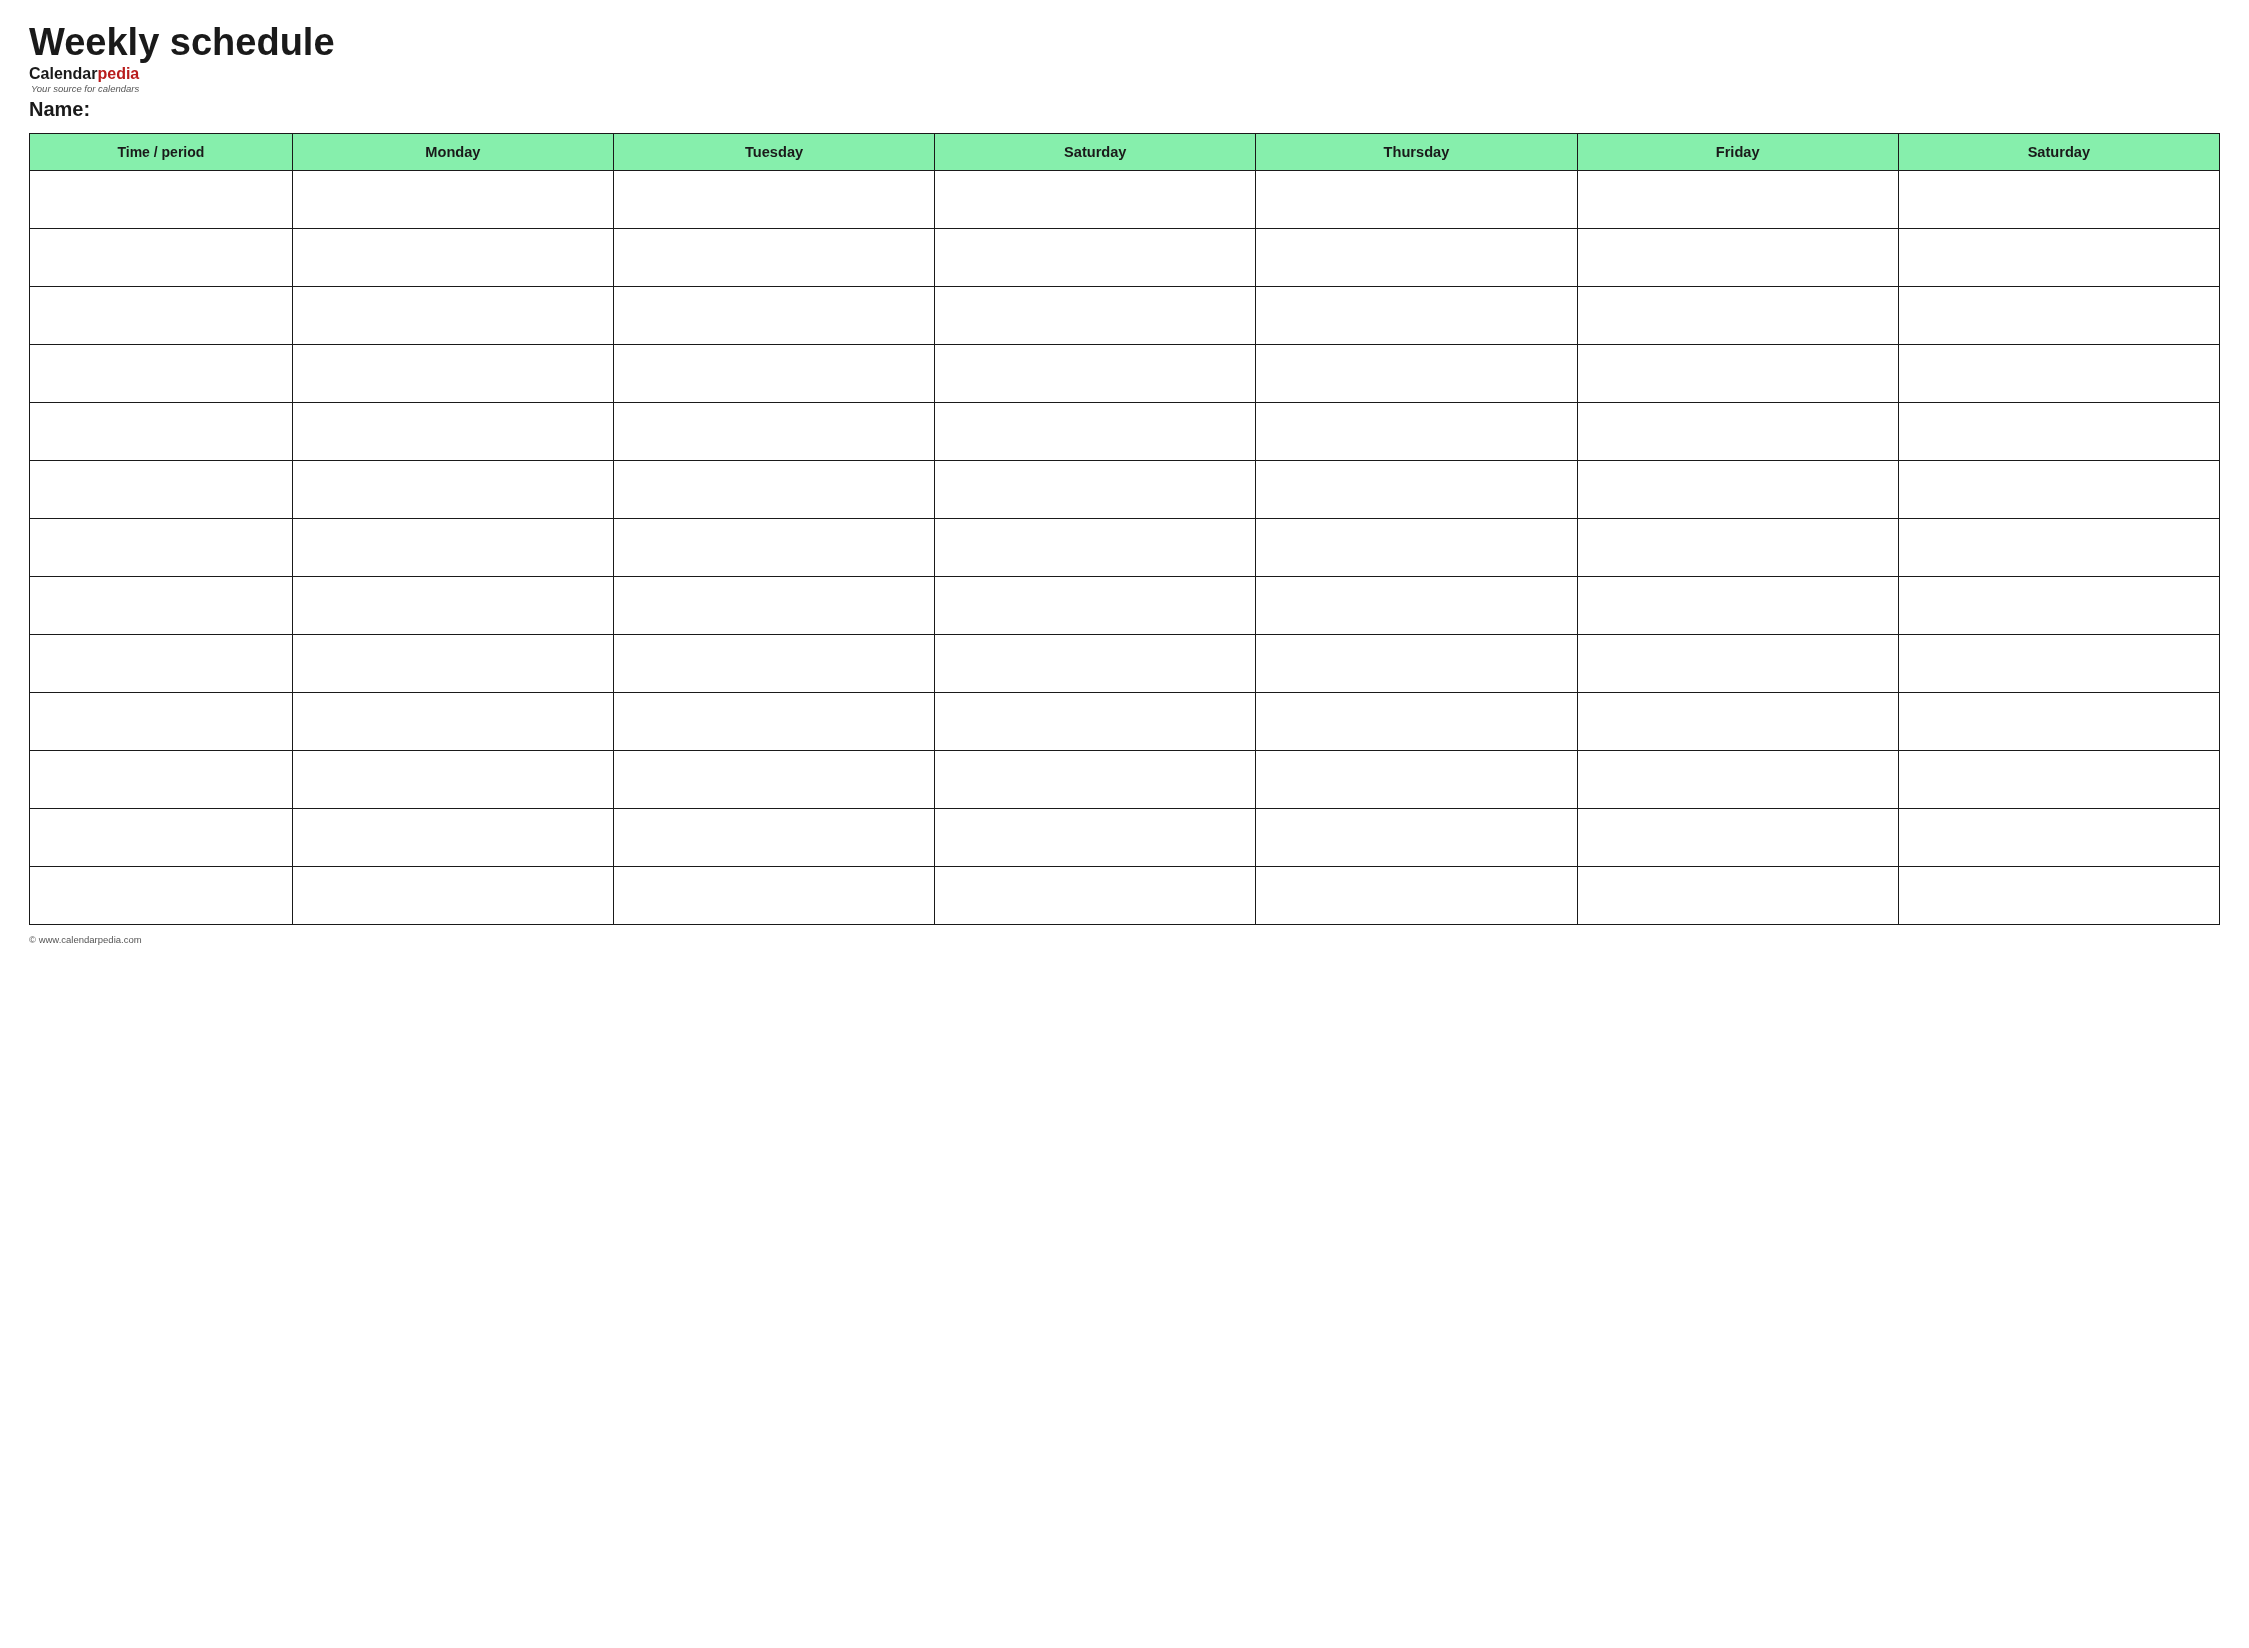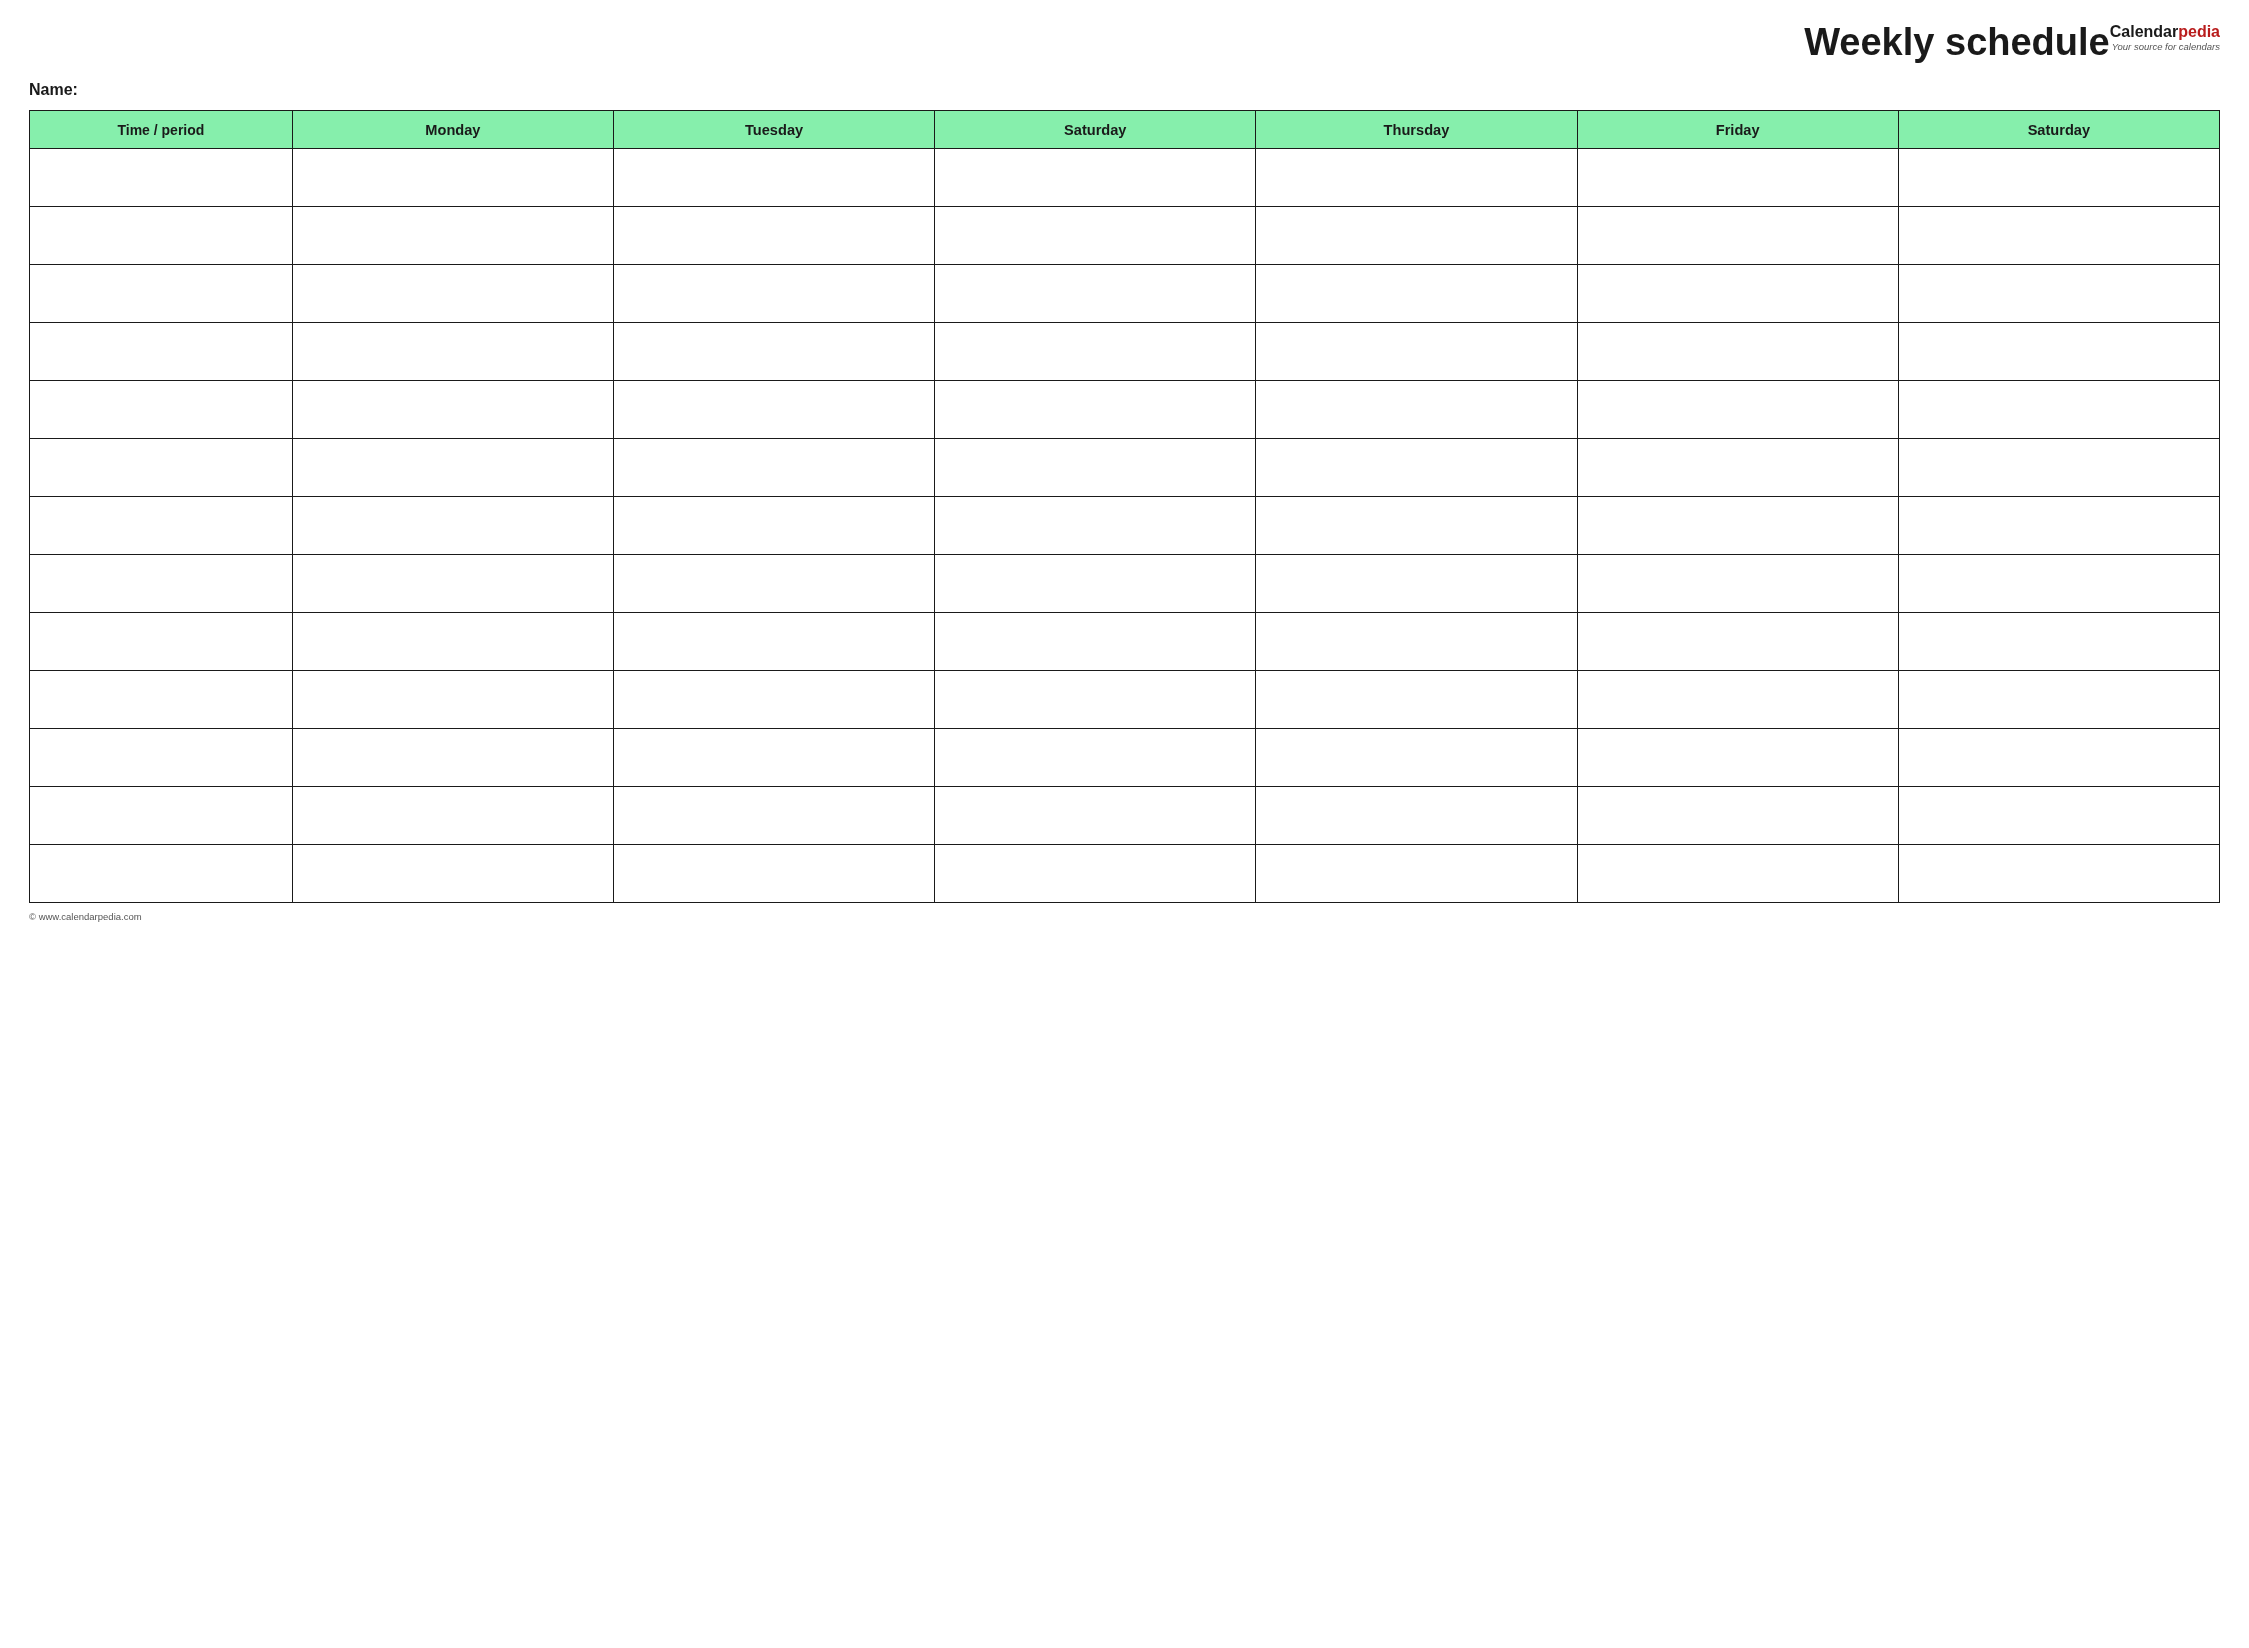--- a/index.html
+++ b/index.html
@@ -11,23 +11,24 @@
     body {
       background: #ffffff;
       font-family: Arial, sans-serif;
       padding: 22px 29px 14.6px 29px;
       width: 100%;
       min-height: 100vh;
     }
 
     .header {
       display: flex;
-      justify-content: flex-end;
+      justify-content: space-between;
       align-items: flex-start;
-      margin-bottom: 17px;
+      margin-bottom: 4px;
+      flex-direction: column;
     }
 
     .title {
       font-size: 38px;
       font-weight: bold;
       color: #1a1a1a;
       line-height: 1.1;
     }
 
     .logo-container {
@@ -51,21 +52,21 @@
       color: #1a1a1a;
     }
 
     .logo-tagline {
       font-size: 9.5px;
       color: #555;
       font-style: italic;
     }
 
     .name-row {
-      font-size: 16px;
+      font-size: 20px;
       font-weight: bold;
       color: #1a1a1a;
       margin-bottom: 11.6px;
       margin-top: 2.9px;
     }
 
     .schedule-table {
       width: 100%;
       border-collapse: collapse;
       border: 1.8px solid #1a1a1a;

